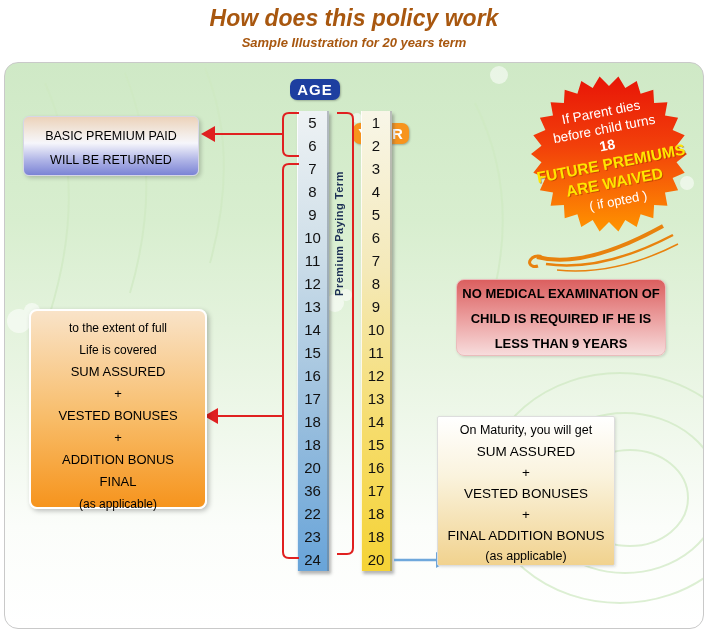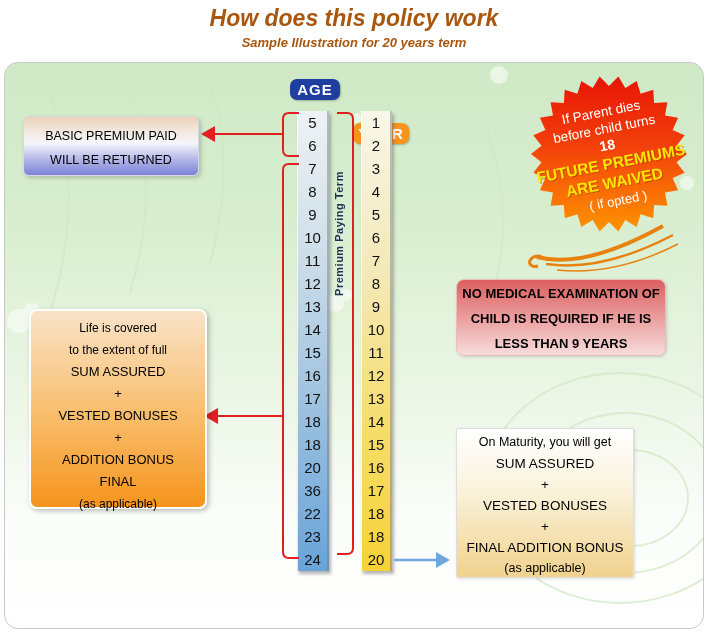--- a/index.html
+++ b/index.html
@@ -42,24 +42,24 @@
            box-shadow:2px 2px 4px rgba(0,0,0,.2); }
   .life { left:24px; top:246px; width:178px; height:200px; border-radius:8px;
           border:2px solid #fff; padding-top:6px; line-height:22px; font-size:12px;
           background:linear-gradient(180deg,#f9e3c8 0%,#f8bc68 55%,#f6941d 100%);
           box-shadow:2px 2px 5px rgba(0,0,0,.25); }
   .life .b { font-size:13px; }
   .nomed { left:451px; top:216px; width:210px; height:77px; border-radius:8px;
            border:1px solid #eabcbc; padding-top:1px; line-height:25px; font-size:13px; font-weight:bold;
            background:linear-gradient(180deg,#db5f5f 0%,#eb9d9d 50%,#f7dcdc 100%);
            box-shadow:1px 1px 3px rgba(0,0,0,.15); }
-  .maturity { left:451px; top:353px; width:178px; height:150px; border-radius:2px;
+  .maturity { left:432px; top:353px; width:178px; height:150px; border-radius:2px;
               border:1px solid #ddd; padding-top:3px; line-height:21px; font-size:12.5px;
               background:linear-gradient(180deg,#ffffff 0%,#faf3dd 40%,#f1d28e 100%);
-              box-shadow:1px 1px 3px rgba(0,0,0,.12);margin-top:12px; }
+              box-shadow:1px 1px 3px rgba(0,0,0,.12); }
   .maturity .b { font-size:13.5px; }
 
   .star-text { font-family:"Liberation Sans", sans-serif; }
   .yellow-line { text-shadow:1px 1px 0 rgba(120,30,0,.4); }
 </style>
 </head>
 <body>
 
 <div class="stage">
   <div class="title">How does this policy work</div>
@@ -154,22 +154,22 @@
       <path d="M389,497 H432" fill="none" stroke="#6fa8dc" stroke-width="2.5"></path>
       <polygon fill="#6fa8dc" points="445,497 431,489 431,505"></polygon>
     </svg>
 
     <div class="box basic">
       <div class="b">BASIC PREMIUM PAID</div>
       <div class="b">WILL BE RETURNED</div>
     </div>
 
     <div class="box life">
+      <div>to the extent of full</div>
       <div>Life is covered</div>
-      <div>to the extent of full</div>
       <div class="b">SUM ASSURED</div>
       <div class="b">+</div>
       <div class="b">VESTED BONUSES</div>
       <div class="b">+</div>
       <div class="b">ADDITION BONUS</div>
       <div class="b">FINAL</div>
       <div>(as applicable)</div>
     </div>
 
     <div class="box nomed">

